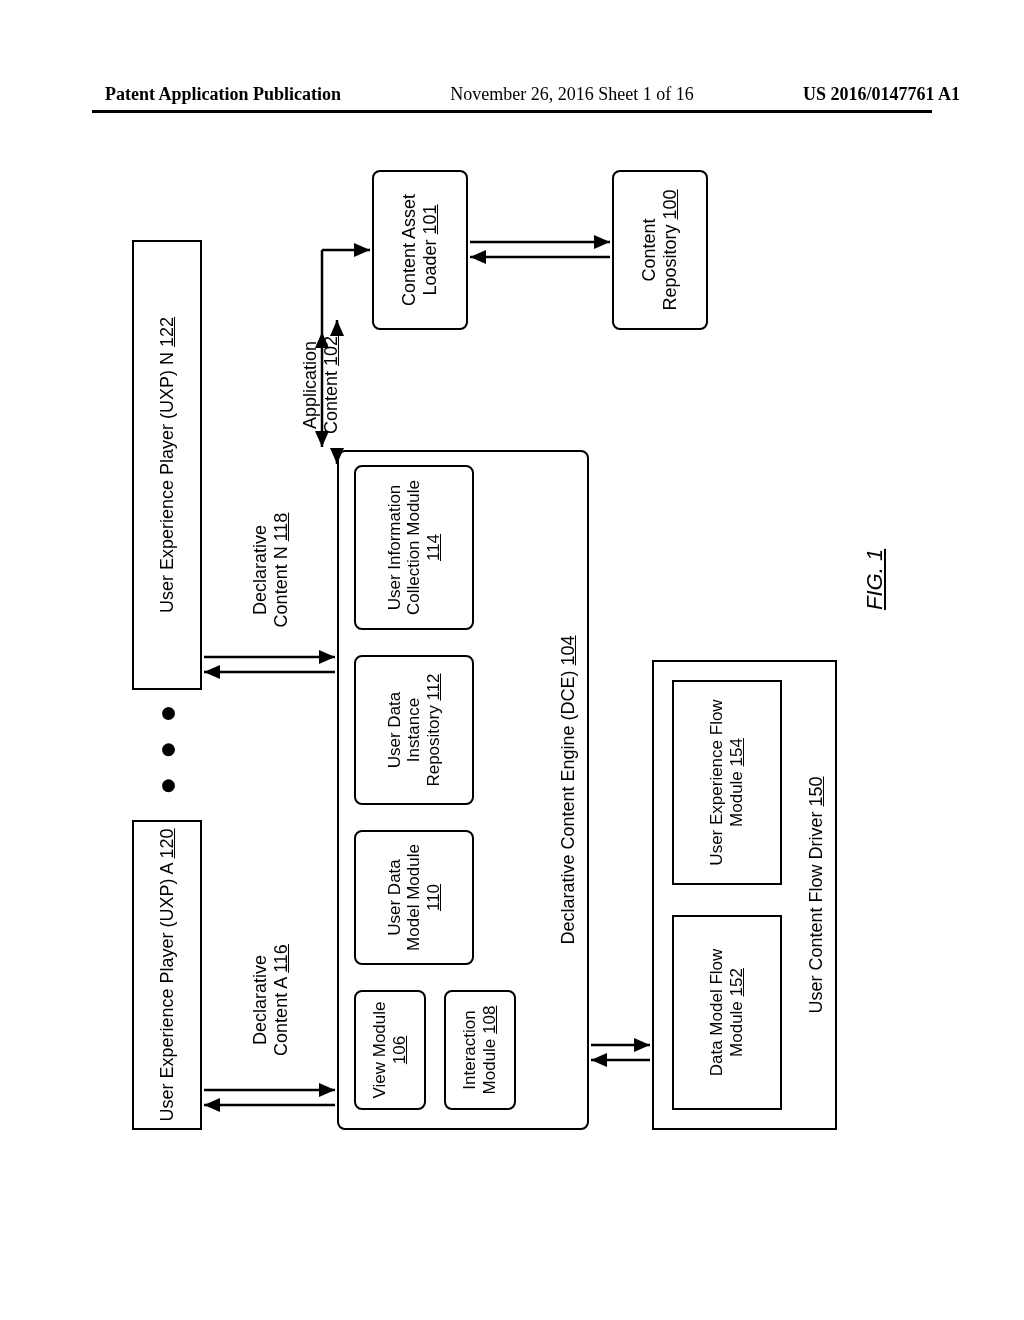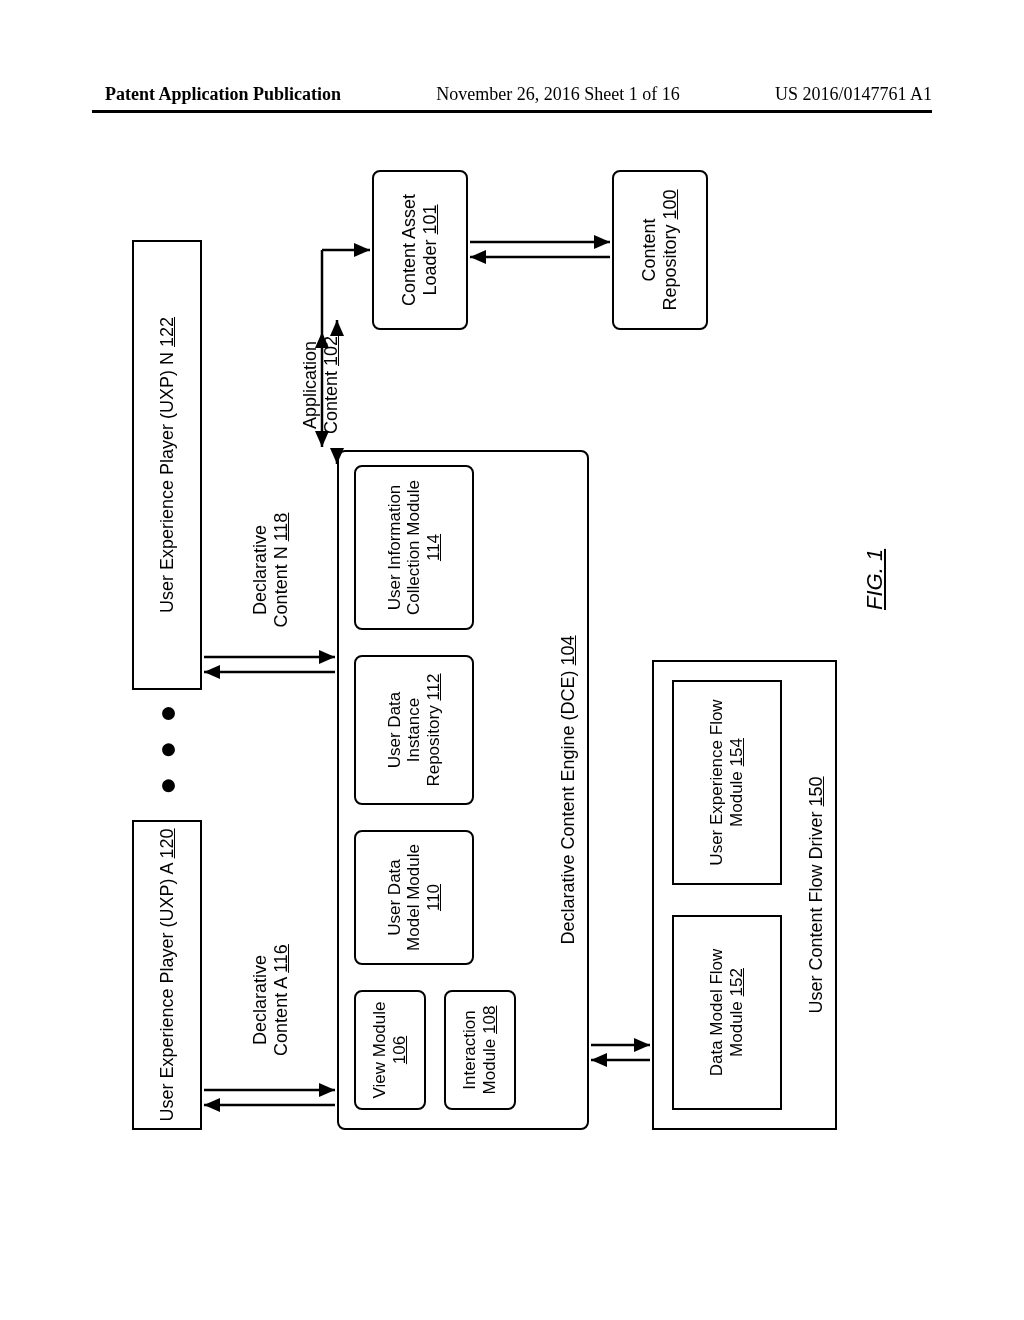--- a/index.html
+++ b/index.html
@@ -11,26 +11,26 @@
     color: #000;
     position: relative;
   }
   .header {
     position: absolute;
     top: 84px;
     left: 0;
     width: 100%;
     display: flex;
     justify-content: space-between;
-    padding: 0 92px 0 105px;
+    padding: 0 64px 0 105px;
     font-size: 18px;
   }
   .header .left { font-weight: bold; }
   .header .center { font-weight: normal; }
-  .header .right { font-weight: normal; }
+  .header .right { font-weight: bold; }
   .hr {
     position: absolute;
     top: 110px;
     left: 92px;
     width: 840px;
     height: 3px;
     background: #000;
   }
 
   

